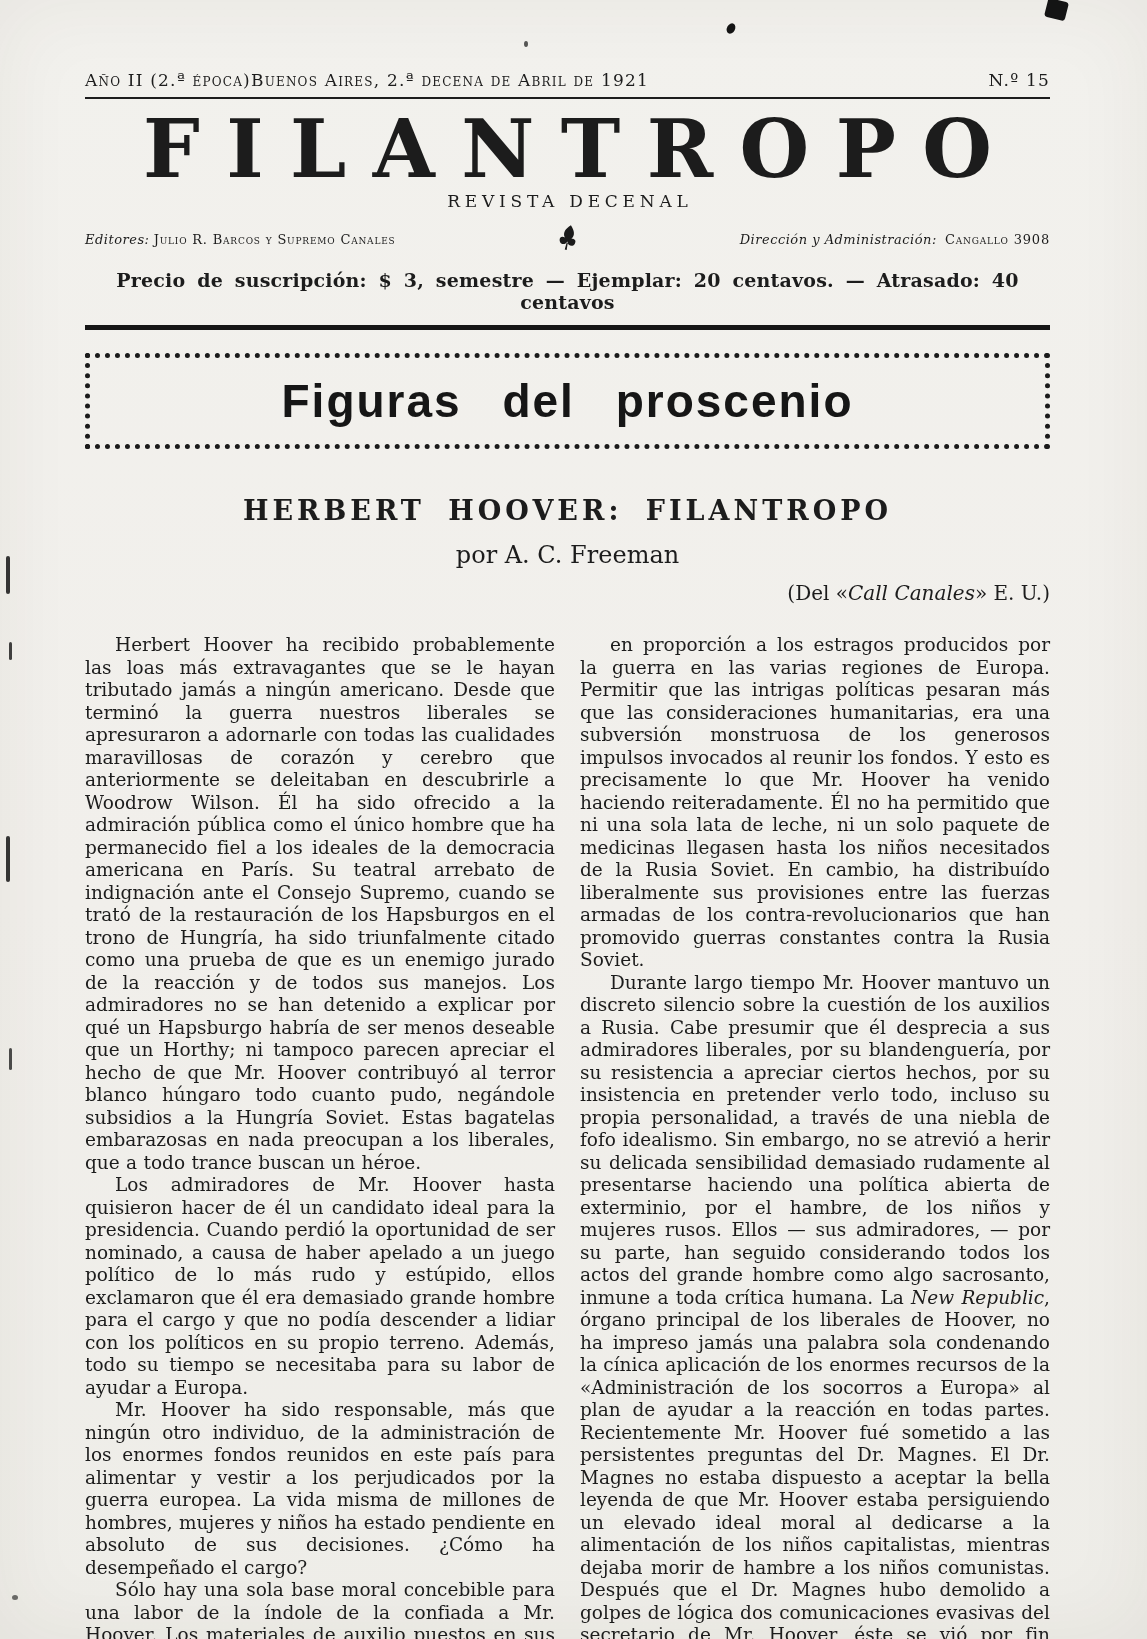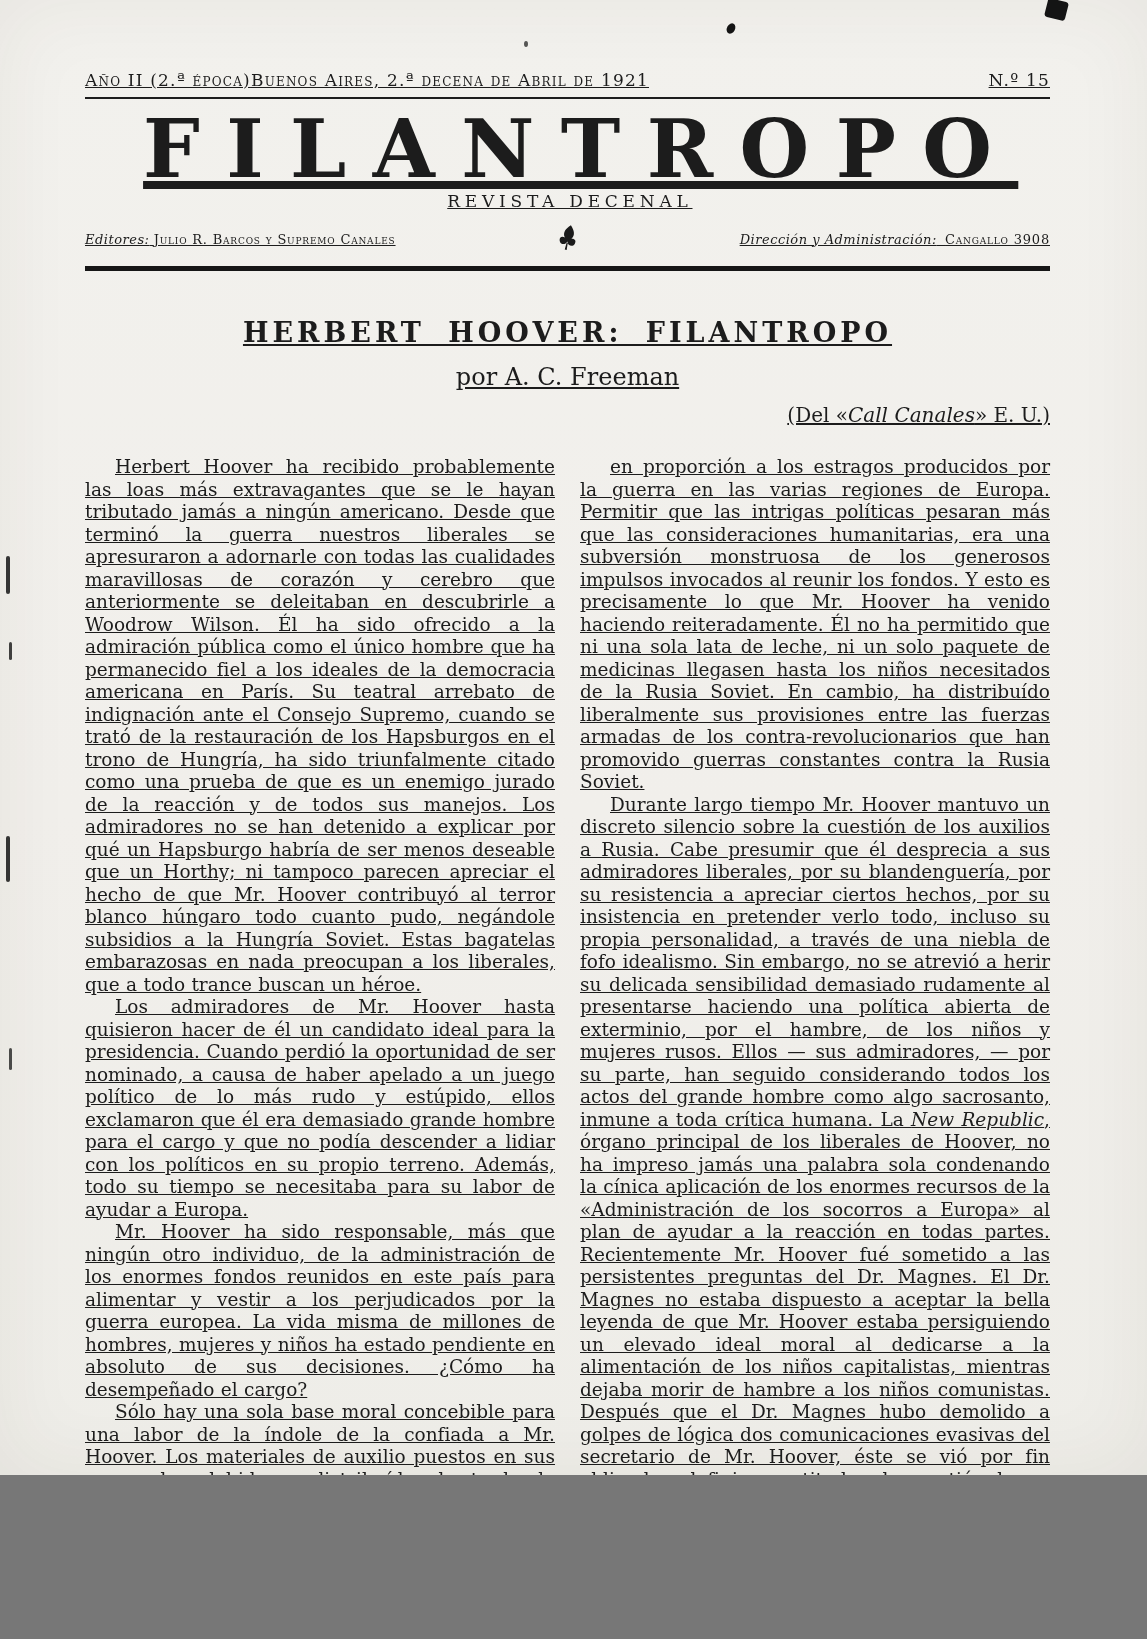--- a/index.html
+++ b/index.html
@@ -1,23 +1,22 @@
 <!DOCTYPE html>
 <html lang="es"><head>
 <meta charset="utf-8">
 <style>
   html,body{margin:0;padding:0;background:#777;}
   .page{
-    width:1147px;height:1475px;position:relative;overflow:hidden;
+    width:1147px;height:1639px;position:relative;overflow:hidden;
     margin:0 auto;
     background:linear-gradient(180deg,#f2f1ed 0%,#f1efeb 55%,#eeede8 100%);
     box-shadow:inset 0 0 80px rgba(60,55,40,.06);
     font-family:"DejaVu Serif","Liberation Serif",serif;
     color:#1c1c1c;
-    text-decoration:underline;
   }
   .content{padding:70px 97px 0 85px;position:relative;}
 
   
   .issue-line{display:flex;justify-content:space-between;align-items:baseline;
     font-size:17px;font-variant:small-caps;letter-spacing:1.2px;white-space:nowrap;}
   .issue-line .c{flex:1;text-align:left;}
   .rule-thin{height:2px;background:#1d1d1d;margin-top:7px;}
 
   
@@ -103,22 +102,26 @@
           <path d="M10 1 C14.5 5.5 16.5 10 13.2 14.2 C16.5 13 18.8 15.2 17.6 18.4 C16.2 22.4 11 21.6 9.9 17.6 C8.8 21.6 3.6 22.4 2.2 18.4 C1 15.2 3.3 13 6.6 14.2 C3.3 10 5.5 5.5 10 1 Z M9.4 19 L9 26 L11 26 L10.6 19 Z" fill="#1b1b1b"></path>
         </svg>
       </span>
       <span class="grow"></span>
       <span class="admin">
         <span class="lbl-it">Dirección y Administración:</span>&nbsp;
         <span class="sc">Cangallo 3908</span>
       </span>
     </div>
 
+    <div class="pricing">Precio de suscripción: $ 3, semestre — Ejemplar: 20 centavos. — Atrasado: 40 centavos</div>
     <div class="rule-thick"></div>
 
+    <div class="banner">
+      <span class="txt">Figuras del proscenio</span>
+    </div>
 
     <div class="article-head">
       <h2 class="art-title">HERBERT HOOVER: FILANTROPO</h2>
       <div class="byline">por A. C. Freeman</div>
       <div class="source"><span>(Del «</span><em>Call Canales</em><span>» E. U.)</span></div>
     </div>
 
     <div class="cols">
       <div class="col">
         <p><span>Herbert Hoover ha recibido probablemente las loas más extravagantes que se le hayan tributado jamás a ningún americano. Desde que terminó la guerra nuestros liberales se apresuraron a adornarle con todas las cualidades maravillosas de corazón y cerebro que anteriormente se deleitaban en descubrirle a Woodrow Wilson. Él ha sido ofrecido a la admiración pública como el único hombre que ha permanecido fiel a los ideales de la democracia americana en París. Su teatral arrebato de indignación ante el Consejo Supremo, cuando se trató de la restauración de los Hapsburgos en el trono de Hungría, ha sido triunfalmente citado como una prueba de que es un enemigo jurado de la reacción y de todos sus manejos. Los admiradores no se han detenido a explicar por qué un Hapsburgo habría de ser menos deseable que un Horthy; ni tampoco parecen apreciar el hecho de que Mr. Hoover contribuyó al terror blanco húngaro todo cuanto pudo, negándole subsidios a la Hungría Soviet. Estas bagatelas embarazosas en nada preocupan a los liberales, que a todo trance buscan un héroe.</span></p>

